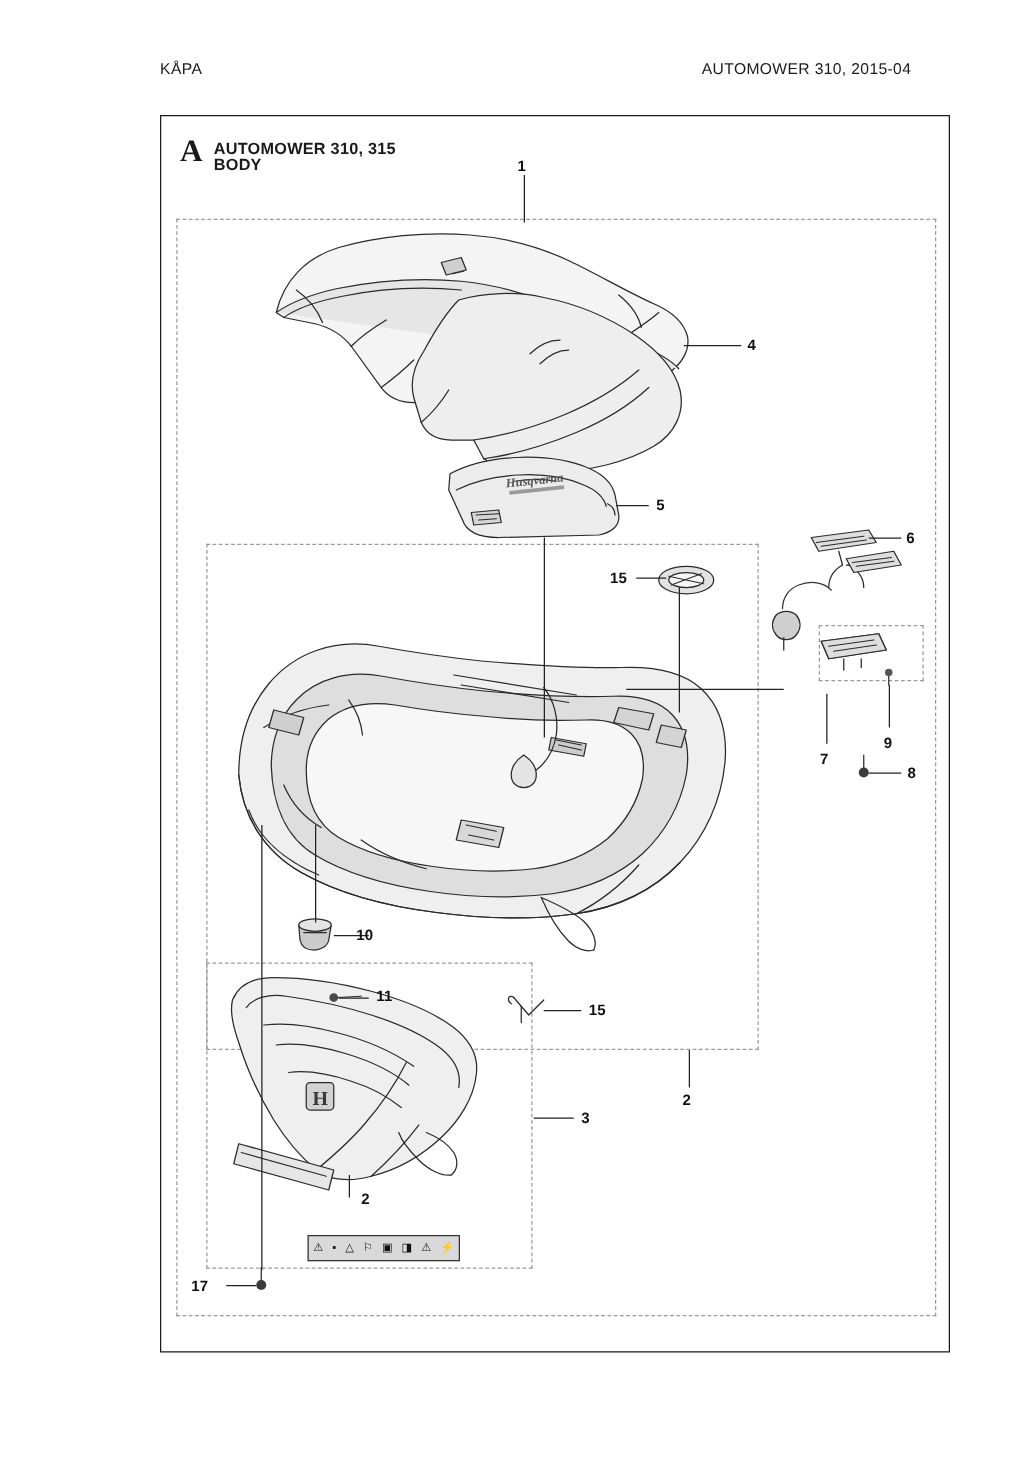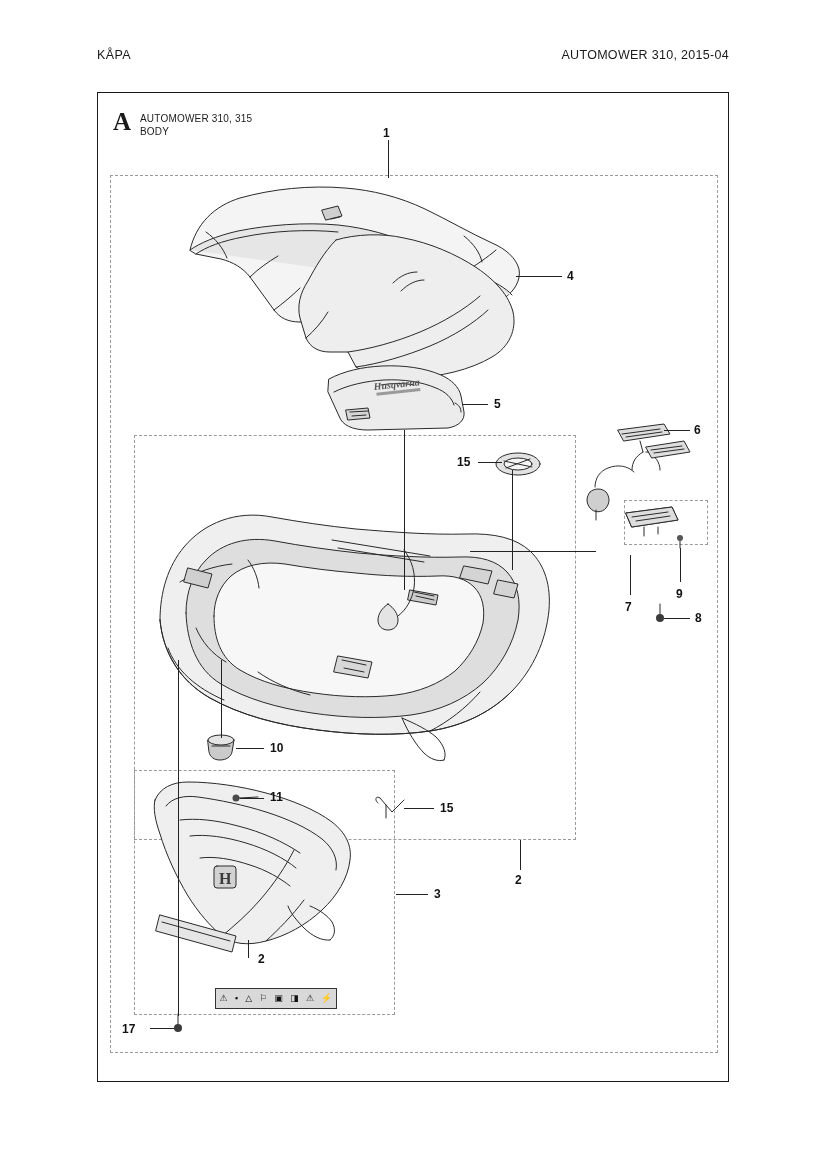--- a/index.html
+++ b/index.html
@@ -11,20 +11,21 @@
     width: 826px;
     height: 1169px;
     font-family: "Liberation Sans", sans-serif;
     color: #1a1a1a;
     position: relative;
     overflow: hidden;
   }
   .page {
     position: absolute;
     inset: 0;
+    margin-left: 31px;
   }
   
   .hdr-left {
     position: absolute;
     left: 97px;
     top: 48px;
     font-size: 12.5px;
     letter-spacing: .4px;
   }
   .hdr-right {
@@ -61,22 +62,22 @@
     left: 113px;
     top: 108px;
     font-size: 25px;
     font-weight: bold;
     font-family: "Liberation Serif", serif;
   }
   .block-title {
     position: absolute;
     left: 140px;
     top: 112px;
-    font-size: 10px;
-    font-weight: normal;
+    font-size: 13px;
+    font-weight: bold;
     line-height: 13px;
     letter-spacing: .2px;
   }
   
   .num {
     position: absolute;
     font-size: 12px;
     font-weight: bold;
     color: #111;
     letter-spacing: .2px;
@@ -378,21 +379,21 @@
   <div class="ln lnv" style="left:520px; top:840px; height:30px;"></div>
 
   <div class="num" style="left:383px; top:126px;">1</div>
   <div class="num" style="left:567px; top:269px;">4</div>
   <div class="num" style="left:494px; top:397px;">5</div>
   <div class="num" style="left:694px; top:423px;">6</div>
   <div class="num" style="left:457px; top:455px;">15</div>
   <div class="num" style="left:625px; top:600px;">7</div>
   <div class="num" style="left:676px; top:587px;">9</div>
   <div class="num" style="left:695px; top:611px;">8</div>
-  <div class="num" style="left:270px; top:741px;">10</div>
+  <div class="num" style="left:254px; top:741px;">10</div>
   <div class="num" style="left:270px; top:790px;">11</div>
   <div class="num" style="left:440px; top:801px;">15</div>
   <div class="num" style="left:515px; top:873px;">2</div>
   <div class="num" style="left:434px; top:887px;">3</div>
   <div class="num" style="left:258px; top:952px;">2</div>
   <div class="num" style="left:122px; top:1022px;">17</div>
 
   <div class="decal">
     <span>⚠</span>
     <span>▪</span>

